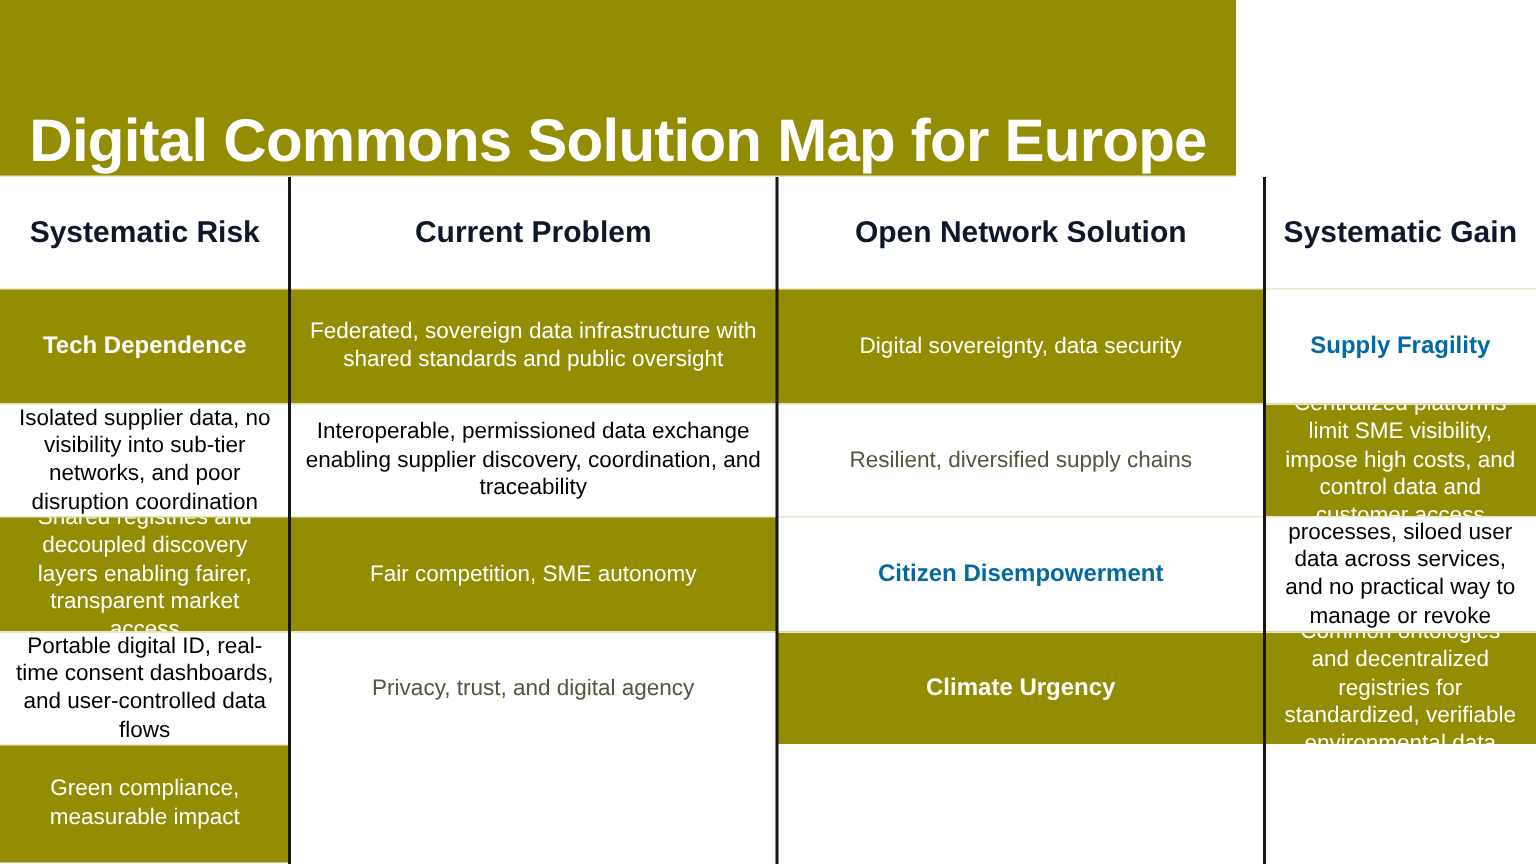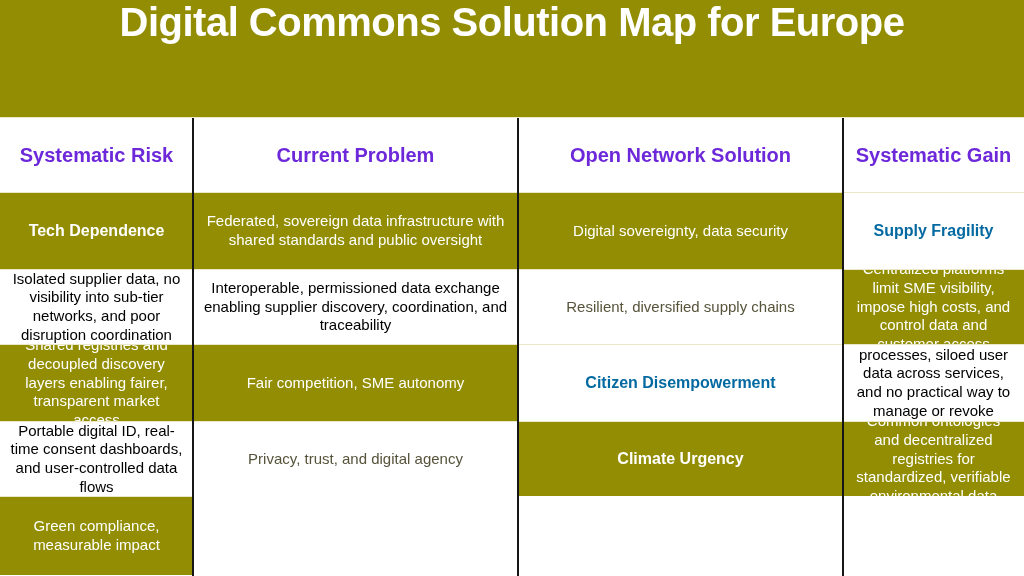--- a/index.html
+++ b/index.html
@@ -5,41 +5,41 @@
   html, body { margin: 0; padding: 0; }
   body {
     width: 1024px; height: 576px; overflow: hidden;
     font-family: "Liberation Sans", "DejaVu Sans", sans-serif;
     background: #ffffff;
   }
   .slide {
     position: relative; width: 1024px; height: 576px; background: #ffffff;
   }
   .banner {
-    width: 1024px; height: 118px; background: #928D02;
-    display: flex; justify-content: center; 
+    width: 824px; height: 118px; background: #928D02;
+    display: flex; justify-content: center; align-items: flex-end;
     box-sizing: border-box; 
     border-bottom: 1px solid #EAE8C8;
   }
   .banner h1 {
     margin: 0; color: #ffffff; font-size: 40px; font-weight: bold;
     letter-spacing: -0.5px; white-space: nowrap;
   }
   .grid {
     display: grid; width: 1024px;
     grid-template-columns: 193px 325px 325px 181px;
     grid-template-rows: 74px 77px 75px 77px 75px 79px;
   }
   .cell {
     display: flex; align-items: center; justify-content: center;
     text-align: center; box-sizing: border-box; overflow: hidden;
   }
   .cell.sep { border-top: 1px solid #EAE8C8; }
   .hdr {
-    background: #ffffff; color: #6d28d9;
+    background: #ffffff; color: #0f172a;
     font-size: 20px; font-weight: bold; padding: 0 6px;
   }
   .olive { background: #928D02; color: #ffffff; }
   .white { background: #ffffff; }
   .risk {
     font-size: 16px; font-weight: bold; line-height: 1.22; padding: 0 16px; text-align: right;
   }
   .white .risk-txt, .white.risk { color: #0369a1; }
   .body-txt { font-size: 15px; line-height: 1.25; padding: 0 10px; }
   .gain { font-size: 15px; line-height: 1.25; padding: 12px 8px; }

